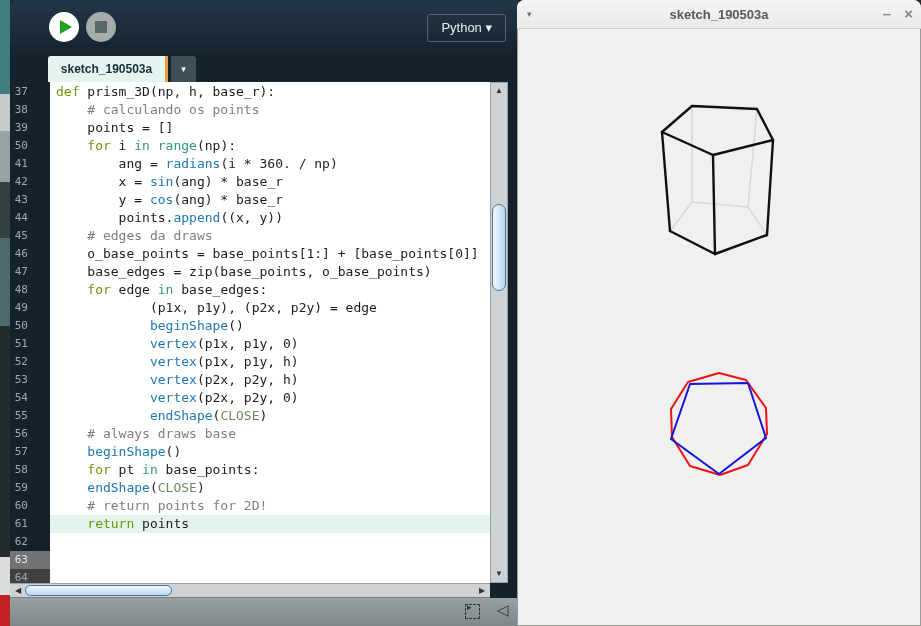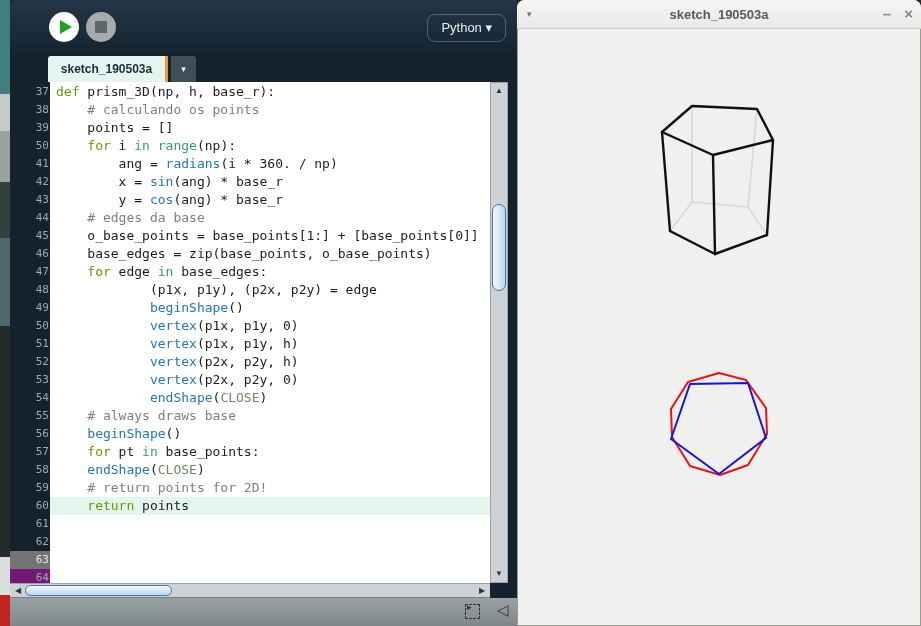--- a/index.html
+++ b/index.html
@@ -21,37 +21,37 @@
     background:linear-gradient(to bottom,#243748 0%, #1b2c3a 55%, #14222d 100%);
     border-top-left-radius:6px; }
   .run-btn { position:absolute; left:39px; top:12px; width:30px; height:30px; border-radius:50%;
     background:#ffffff; border:none; cursor:pointer; }
   .run-btn .tri { position:absolute; left:11px; top:8px; width:0; height:0;
     border-left:12px solid #1ea21e; border-top:7px solid transparent; border-bottom:7px solid transparent; }
   .stop-btn { position:absolute; left:76px; top:12px; width:30px; height:30px; border-radius:50%;
     background:#a6acac; border:none; cursor:pointer; }
   .stop-btn .sq { position:absolute; left:9px; top:9px; width:12px; height:12px; background:#5c6868; }
   .mode-btn { position:absolute; right:11px; top:14px; height:28px; padding:0 13px;
-    background:transparent; border:1px solid #56646f; border-radius:8px;
+    background:transparent; border:1px solid #56646f; border-radius:3px;
     color:#e8edf0; font-size:13px; line-height:26px; cursor:pointer; }
 
   .tabbar { position:absolute; left:0; top:56px; width:100%; height:26px; }
   .tab { position:absolute; left:38px; top:0; width:120px; height:26px; background:#e6f4f0;
     border-right:3px solid #ee9a3a; color:#14303c; font-weight:bold; font-size:12px;
     text-align:center; line-height:26px; border-top-left-radius:3px; cursor:pointer; }
   .tab-caret { position:absolute; left:161px; top:0; width:25px; height:26px; background:#3e4f59;
     color:#ffffff; font-size:9px; text-align:center; line-height:26px;
     border-top-right-radius:3px; cursor:pointer; }
 
   .editor { position:absolute; left:0; top:82px; width:498px; height:501px; background:#ffffff; overflow:hidden; }
   .gutter { position:absolute; left:0; top:0; width:40px; height:100%; background:#15222c; padding-top:1px; }
-  .gutter-line { height:18px; line-height:18px; text-align:right; padding-right:1px;
+  .gutter-line { height:18px; line-height:18px; text-align:right; padding-right:22px;
     font-family:"DejaVu Sans Mono", monospace; font-size:11px; color:#9caab2; }
   .gutter-line.active { background:#737373; color:#d8ece4; }
-  .gutter-line.last { background:#701a75; }
+  .gutter-line.last { background:#404040; }
   .code-area { position:absolute; left:40px; top:0; width:440px; height:100%; background:#ffffff; padding-top:1px; }
   .code-line { height:18px; line-height:18px; white-space:pre; padding-left:6px;
     font-family:"DejaVu Sans Mono", monospace; font-size:13px; color:#1c1c1c; }
   .code-line.active { background:#e4f5ee; }
   .tok-pl { color:#1c1c1c; }
   .tok-cm { color:#7e7e7e; }
   .tok-kwa { color:#669900; }
   .tok-kwb { color:#33997e; }
   .tok-fn { color:#2078b4; }
   .tok-co { color:#718a62; }
@@ -152,21 +152,22 @@
         <div class="gutter-line last">64</div>
       </div>
     <div class="code-area">
         <div class="code-line"><span class="tok-kwa">def</span><span class="tok-pl"> prism_3D(np, h, base_r):</span></div>
         <div class="code-line"><span class="tok-cm">    # calculando os points</span></div>
         <div class="code-line"><span class="tok-pl">    points = []</span></div>
         <div class="code-line"><span class="tok-pl">    </span><span class="tok-kwa">for</span><span class="tok-pl"> i </span><span class="tok-kwb">in</span><span class="tok-pl"> </span><span class="tok-kwb">range</span><span class="tok-pl">(np):</span></div>
         <div class="code-line"><span class="tok-pl">        ang = </span><span class="tok-fn">radians</span><span class="tok-pl">(i * 360. / np)</span></div>
         <div class="code-line"><span class="tok-pl">        x = </span><span class="tok-fn">sin</span><span class="tok-pl">(ang) * base_r</span></div>
         <div class="code-line"><span class="tok-pl">        y = </span><span class="tok-fn">cos</span><span class="tok-pl">(ang) * base_r</span></div>
-        <div class="code-line"><span class="tok-cm">    # edges da base</span></div>
+        <div class="code-line"><span class="tok-pl">        points.</span><span class="tok-fn">append</span><span class="tok-pl">((x, y))</span></div>
+        <div class="code-line"><span class="tok-cm">    # edges da draws</span></div>
         <div class="code-line"><span class="tok-pl">    o_base_points = base_points[1:] + [base_points[0]]</span></div>
         <div class="code-line"><span class="tok-pl">    base_edges = zip(base_points, o_base_points)</span></div>
         <div class="code-line"><span class="tok-pl">    </span><span class="tok-kwa">for</span><span class="tok-pl"> edge </span><span class="tok-kwb">in</span><span class="tok-pl"> base_edges:</span></div>
         <div class="code-line"><span class="tok-pl">            (p1x, p1y), (p2x, p2y) = edge</span></div>
         <div class="code-line"><span class="tok-pl">            </span><span class="tok-fn">beginShape</span><span class="tok-pl">()</span></div>
         <div class="code-line"><span class="tok-pl">            </span><span class="tok-fn">vertex</span><span class="tok-pl">(p1x, p1y, 0)</span></div>
         <div class="code-line"><span class="tok-pl">            </span><span class="tok-fn">vertex</span><span class="tok-pl">(p1x, p1y, h)</span></div>
         <div class="code-line"><span class="tok-pl">            </span><span class="tok-fn">vertex</span><span class="tok-pl">(p2x, p2y, h)</span></div>
         <div class="code-line"><span class="tok-pl">            </span><span class="tok-fn">vertex</span><span class="tok-pl">(p2x, p2y, 0)</span></div>
         <div class="code-line"><span class="tok-pl">            </span><span class="tok-fn">endShape</span><span class="tok-pl">(</span><span class="tok-co">CLOSE</span><span class="tok-pl">)</span></div>

